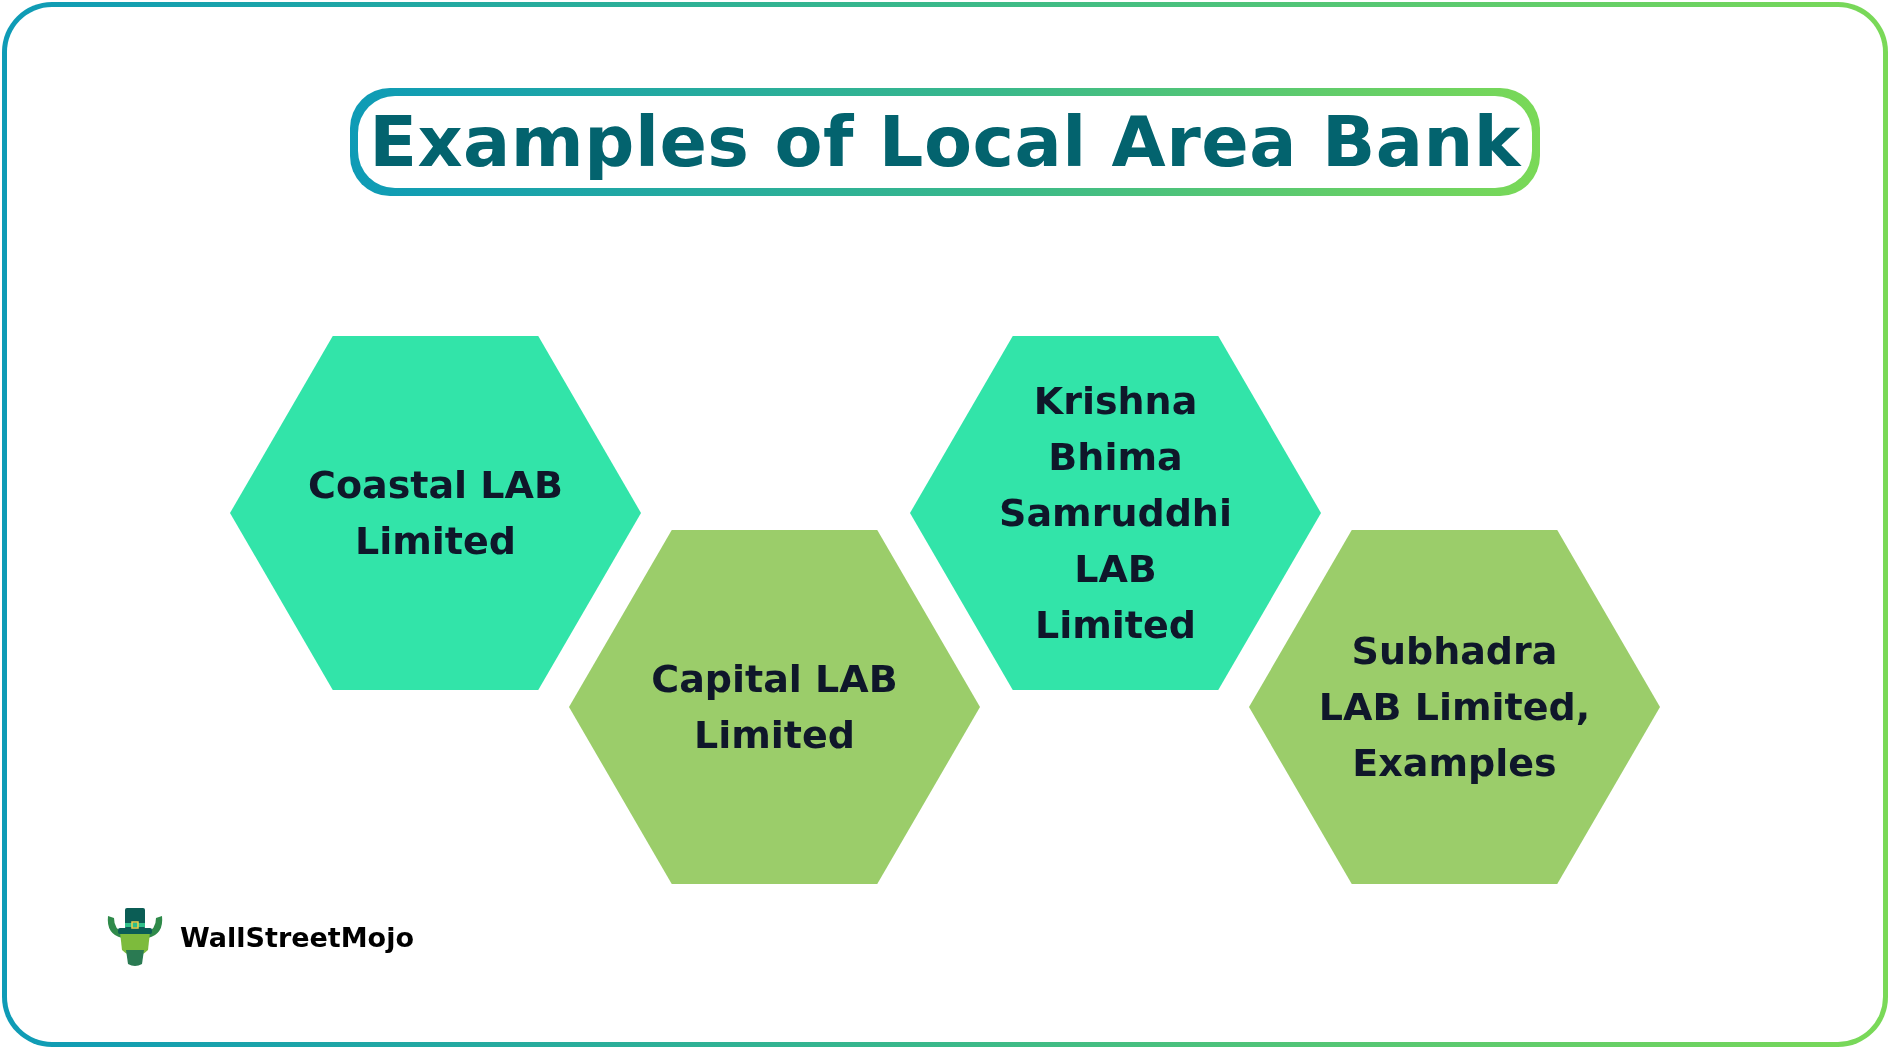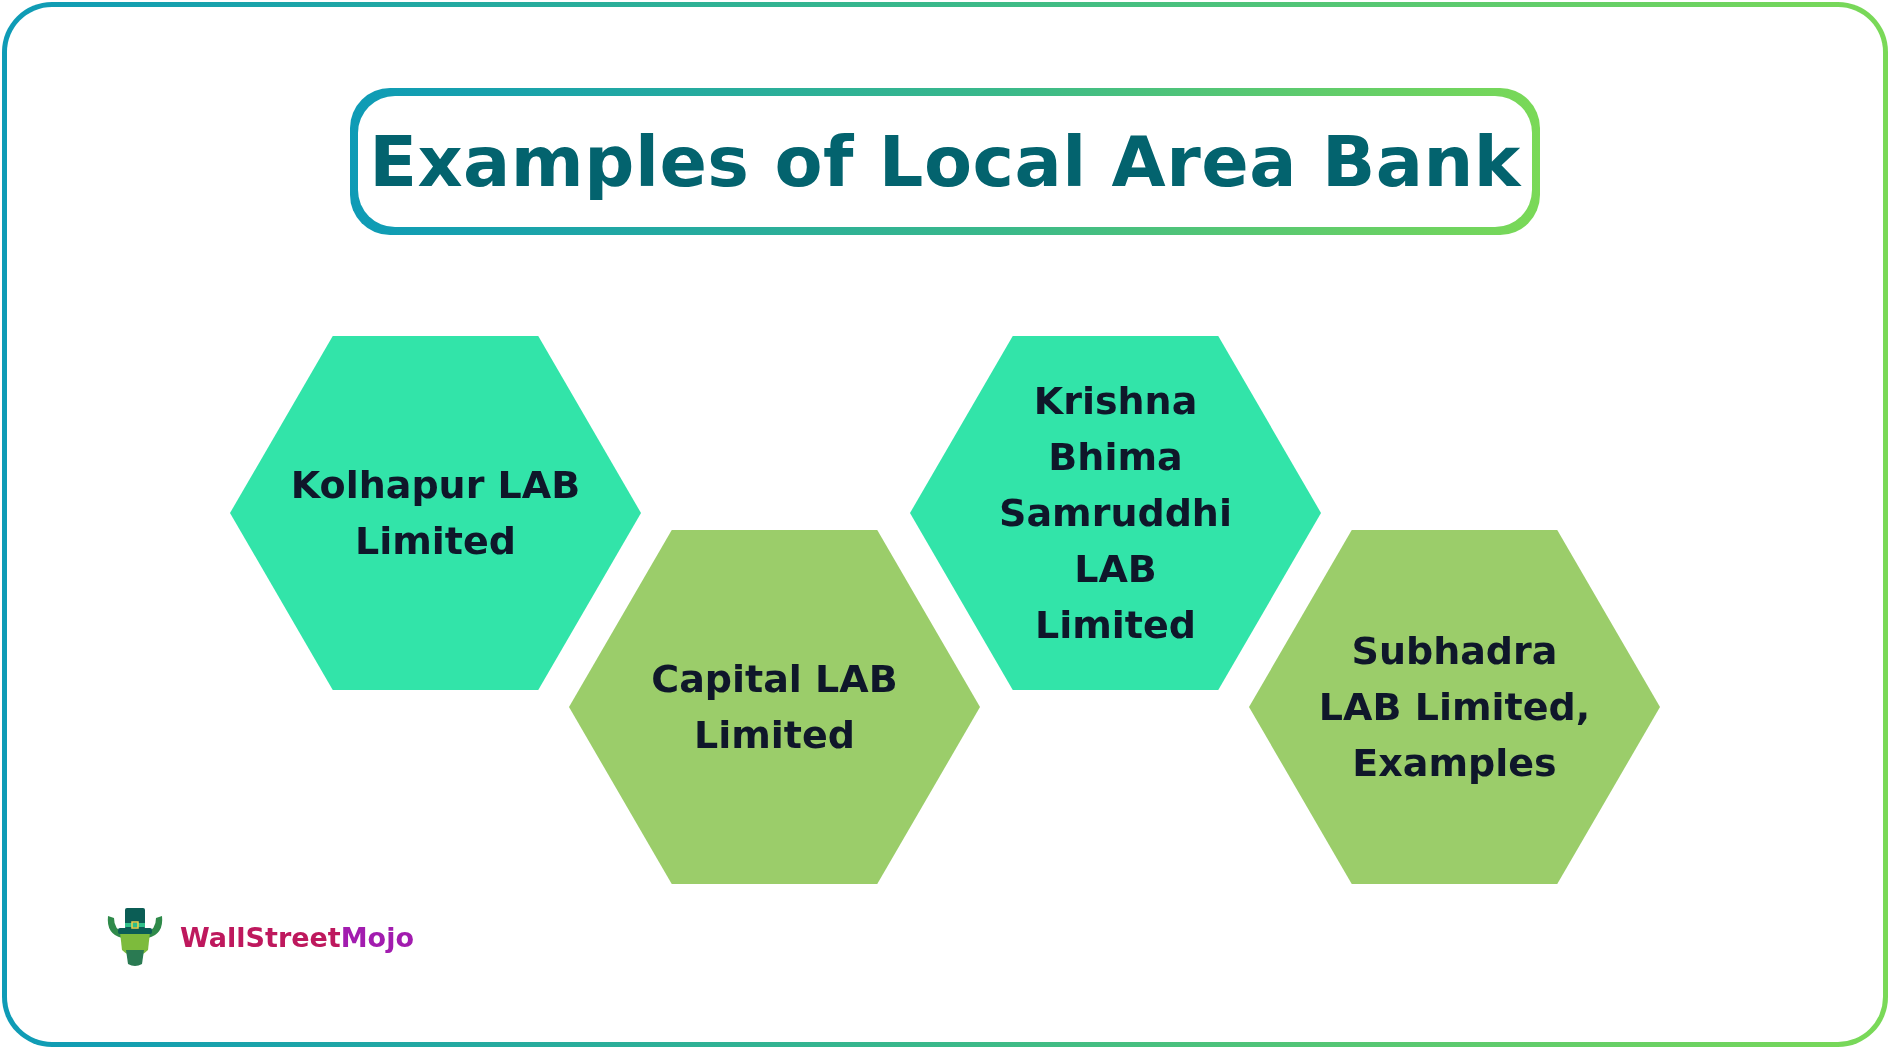--- a/index.html
+++ b/index.html
@@ -11,21 +11,21 @@
   .frame {
     position: absolute; left: 2px; top: 2px; width: 1886px; height: 1045px;
     box-sizing: border-box; border-radius: 50px;
     padding: 5px;
     background: linear-gradient(90deg, #0e9bb6 0%, #3ab98a 50%, #7ad957 100%);
   }
   .frame-inner {
     width: 100%; height: 100%; background: #ffffff; border-radius: 45px;
   }
   .title-box {
-    position: absolute; left: 350px; top: 88px; width: 1190px; height: 147px;
+    position: absolute; left: 350px; top: 88px; width: 1190px; height: 108px;
     box-sizing: border-box; border-radius: 40px; padding: 8px;
     background: linear-gradient(90deg, #0e9bb6 0%, #3ab98a 55%, #7ad957 100%);
   }
   .title-inner {
     width: 100%; height: 100%; background: #fff; border-radius: 37px;
     display: flex; align-items: center; justify-content: center;
   }
   .title-text {
     font-family: "DejaVu Sans", sans-serif;
     font-weight: bold; font-size: 70px; color: #03636e; letter-spacing: 0.5px;
@@ -44,38 +44,38 @@
     text-align: center; width: 290px;
   }
   .logo {
     position: absolute; left: 104px; top: 904px; height: 66px;
     display: flex; align-items: center;
   }
   .logo-icon { width: 62px; height: 66px; margin-right: 14px; }
   .logo-text {
     font-family: "DejaVu Sans", sans-serif; font-weight: bold; font-size: 27px;
   }
-  .logo-text .a { color: #be185d; }
-  .logo-text .b { color: #a21caf; }
+  .logo-text .a { color: #000000; }
+  .logo-text .b { color: #000000; }
 </style>
 </head>
 <body>
 
 <div class="frame">
   <div class="frame-inner"></div>
 </div>
 
 <div class="title-box">
   <div class="title-inner">
     <span class="title-text">Examples of Local Area Bank</span>
   </div>
 </div>
 
 <div class="hex teal" style="left:230px; top:336px;">
-  <div class="hex-label">Kolhapur LAB Limited</div>
+  <div class="hex-label">Coastal LAB Limited</div>
 </div>
 
 <div class="hex green" style="left:569px; top:530px;">
   <div class="hex-label">Capital LAB Limited</div>
 </div>
 
 <div class="hex teal" style="left:910px; top:336px;">
   <div class="hex-label" style="width:250px;">Krishna Bhima Samruddhi LAB Limited</div>
 </div>
 

